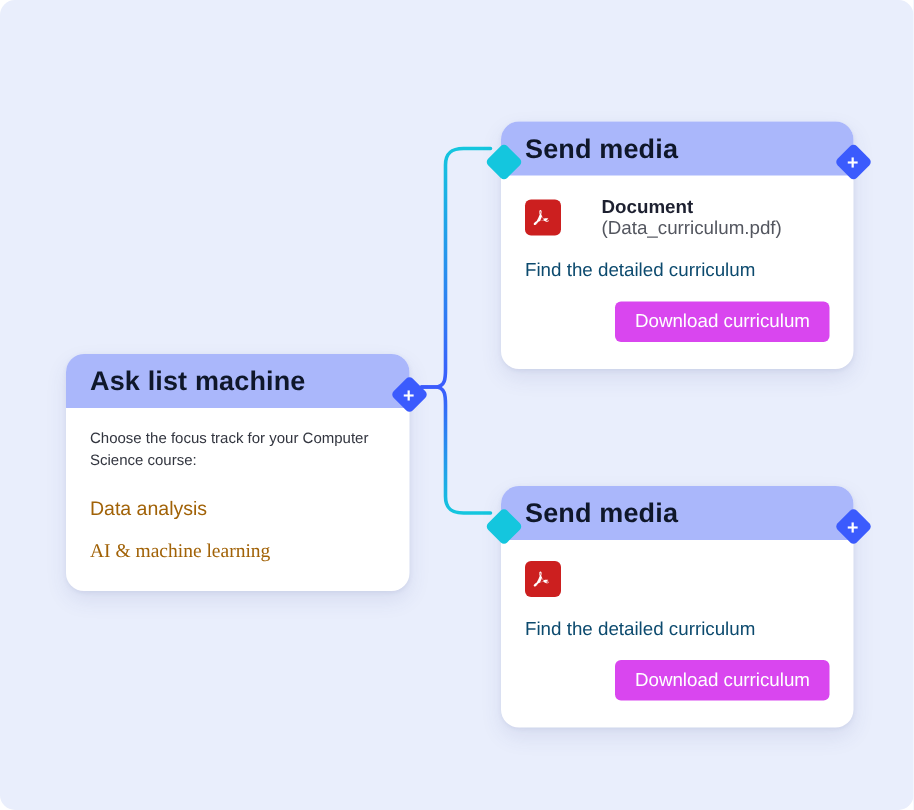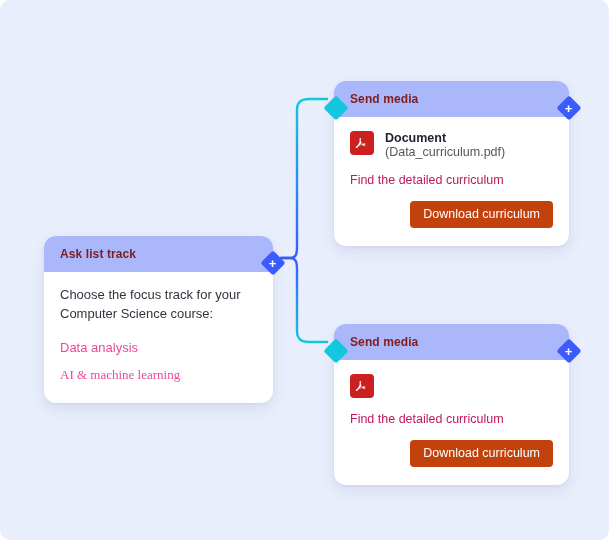--- a/index.html
+++ b/index.html
@@ -48,23 +48,23 @@
   .node-header {
     background: #aab7fb;
     border-radius: 12px 12px 0 0;
     height: 36px;
     display: flex;
     align-items: center;
     padding: 0 16px;
   }
 
   .node-title {
-    font-size: 12px;
+    font-size: 18px;
     font-weight: bold;
-    color: #7f1d1d;
+    color: #0f172a;
     letter-spacing: 0.1px;
   }
 
   .node-body {
     padding: 14px 16px 18px 16px;
   }
 
   
   .handle {
     position: absolute;
@@ -100,48 +100,49 @@
     left: 44px;
     top: 236px;
     width: 229px;
   }
 
   #node-ask .node-body {
     padding: 14px 16px 20px 16px;
   }
 
   .ask-prompt {
-    font-size: 13px;
+    font-size: 10px;
     line-height: 1.45;
     color: #32353f;
     margin-bottom: 16px;
   }
 
   .ask-option {
     display: block;
     font-size: 13px;
-    color: #ec4899;
+    color: #a16207;
     text-decoration: none;
     margin-bottom: 12px;
     line-height: 1.2;
   }
   .ask-option:last-child { margin-bottom: 0; font-family: Liberation Serif, serif; }
 
   
   .node-media {
     width: 235px;
     left: 334px;
   }
 
   #node-media-1 { top: 81px; }
   #node-media-2 { top: 324px; }
 
   .doc-row {
     display: flex;
-    gap: 11px;
+    align-items: center;
+    gap: 27px;
     margin-bottom: 14px;
   }
 
   .pdf-icon {
     width: 24px;
     height: 24px;
     border-radius: 4px;
     background: #cc1f1f;
     display: flex;
     align-items: center;
@@ -151,31 +152,31 @@
 
   .doc-label {
     font-size: 12.5px;
     color: #1d2030;
   }
   .doc-label b { font-weight: bold; }
   .doc-label .fname { color: #53565f; font-weight: normal; }
 
   .media-caption {
     font-size: 12.5px;
-    color: #be185d;
+    color: #0c4a6e;
     margin-bottom: 14px;
   }
 
   .btn-row {
     display: flex;
     justify-content: flex-end;
   }
 
   .btn-download {
-    background: #c2410c;
+    background: #d946ef;
     color: #ffffff;
     border: none;
     border-radius: 4px;
     font-family: "Liberation Sans", sans-serif;
     font-size: 12.5px;
     padding: 7px 13px;
     cursor: pointer;
     line-height: 1;
   }
 </style>
@@ -196,21 +197,21 @@
       </linearGradient>
     </defs>
 
     <path d="M 281 258 L 290 258 C 297 258 297 252 297 246 L 297 110 C 297 102 301 99 309 99 L 327 99" fill="none" stroke="url(#grad-up)" stroke-width="2.4" stroke-linecap="round"></path>
 
     <path d="M 281 258 L 290 258 C 297 258 297 264 297 270 L 297 331 C 297 339 301 342 309 342 L 327 342" fill="none" stroke="url(#grad-dn)" stroke-width="2.4" stroke-linecap="round"></path>
   </svg>
 
   <div class="node" id="node-ask">
     <div class="node-header">
-      <span class="node-title">Ask list track</span>
+      <span class="node-title">Ask list machine</span>
     </div>
     <div class="node-body">
       <div class="ask-prompt">Choose the focus track for your Computer Science course:</div>
       <a class="ask-option" href="#">Data analysis</a>
       <a class="ask-option" href="#">AI &amp; machine learning</a>
     </div>
     <div class="handle handle-source" style="right:-9px; top:18px;">
       <span class="plus">+</span>
     </div>
   </div>

